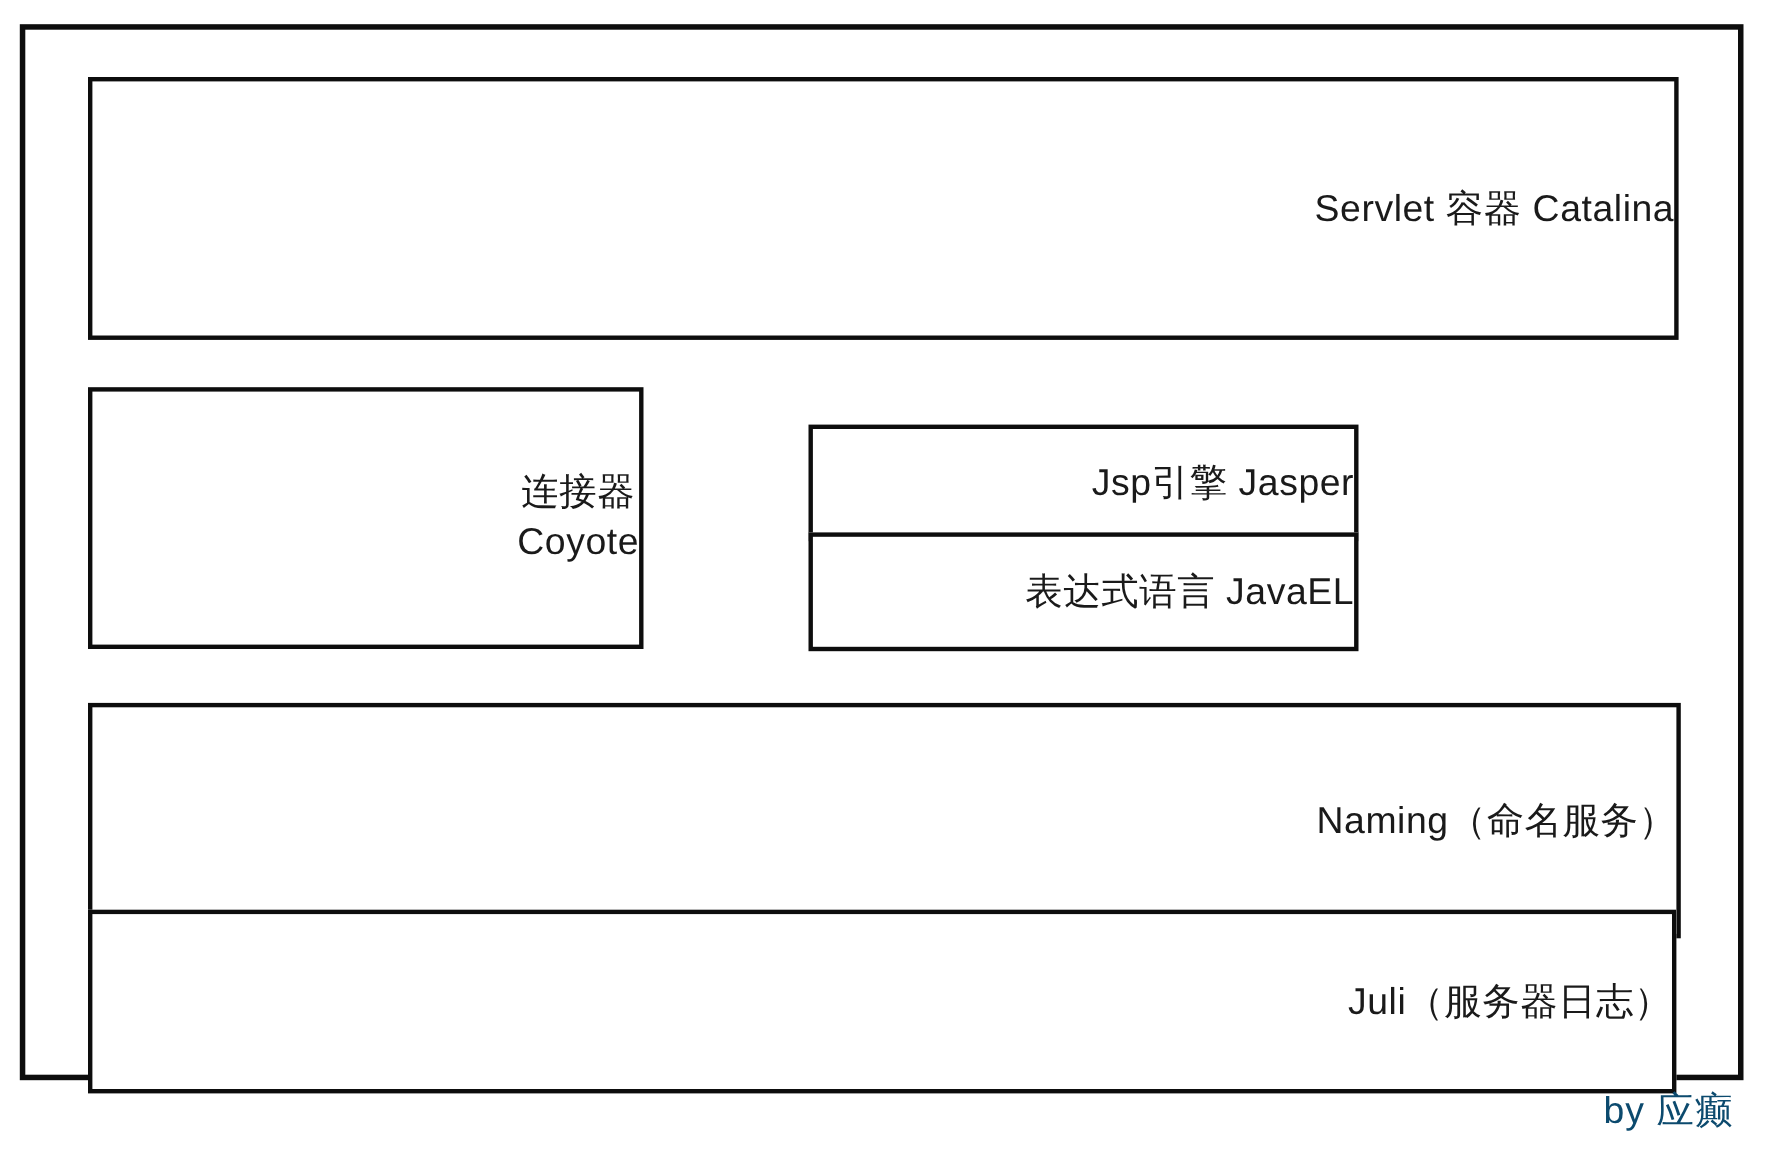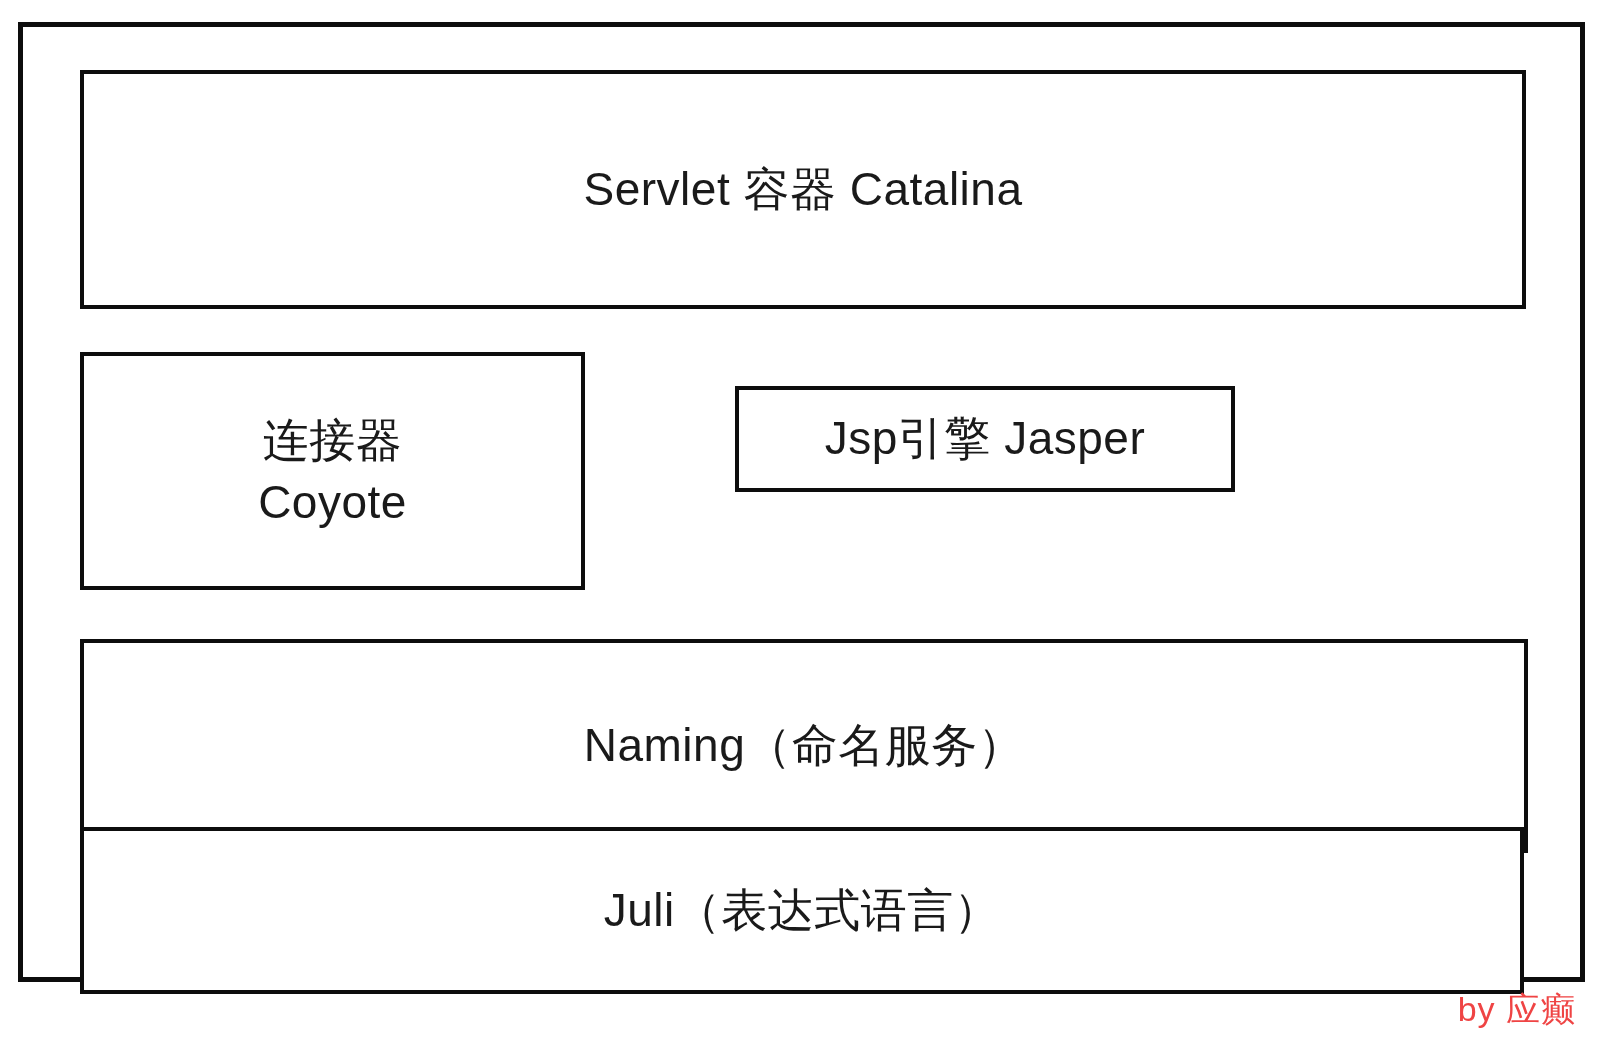--- a/index.html
+++ b/index.html
@@ -15,23 +15,23 @@
     font-family: "Liberation Sans", "DejaVu Sans", sans-serif;
     color: #1a1a1a;
   }
   .box {
     position: absolute;
     box-sizing: border-box;
     background: #ffffff;
     border: 4px solid #0d0d0d;
     display: flex;
     align-items: center;
-    justify-content: center;
+    justify-content: flex-end;
     text-align: center;
-    font-size: 46px;
+    font-size: 34px;
     letter-spacing: 0.5px;
   }
   .outer-box {
     position: absolute;
     box-sizing: border-box;
     left: 18px;
     top: 22px;
     width: 1567px;
     height: 960px;
     border: 5px solid #0d0d0d;
@@ -42,21 +42,21 @@
   .jasper-box   { left: 712px; top: 326px; width: 500px;  height: 106px; margin-top: 33px; }
   .javael-box   { left: 712px; top: 457px; width: 500px;  height: 108px; }
   .naming-box   { left: 57px;  top: 612px; width: 1448px; height: 214px; }
   .juli-box     { left: 57px;  top: 800px; width: 1444px; height: 167px; }
   .two-line { line-height: 1.35; }
   .watermark {
     position: absolute;
     right: 30px;
     top: 987px;
     font-size: 34px;
-    color: #ef4444;
+    color: #0c4a6e;
     letter-spacing: 1px;
     text-align: right;
   }
 </style>
 </head>
 <body>
 
 <div class="outer-box">
 
   <div class="box servlet-box">
@@ -67,24 +67,27 @@
     <div class="two-line">
       <div>连接器</div>
       <div>Coyote</div>
     </div>
   </div>
 
   <div class="box jasper-box">
     <span>Jsp引擎 Jasper</span>
   </div>
 
+  <div class="box javael-box">
+    <span>表达式语言 JavaEL</span>
+  </div>
 
   <div class="box naming-box">
     <span>Naming（命名服务）</span>
   </div>
 
   <div class="box juli-box">
-    <span>Juli（表达式语言）</span>
+    <span>Juli（服务器日志）</span>
   </div>
 
 </div>
 
 <div class="watermark">by 应癫</div>
 
 </body></html>

